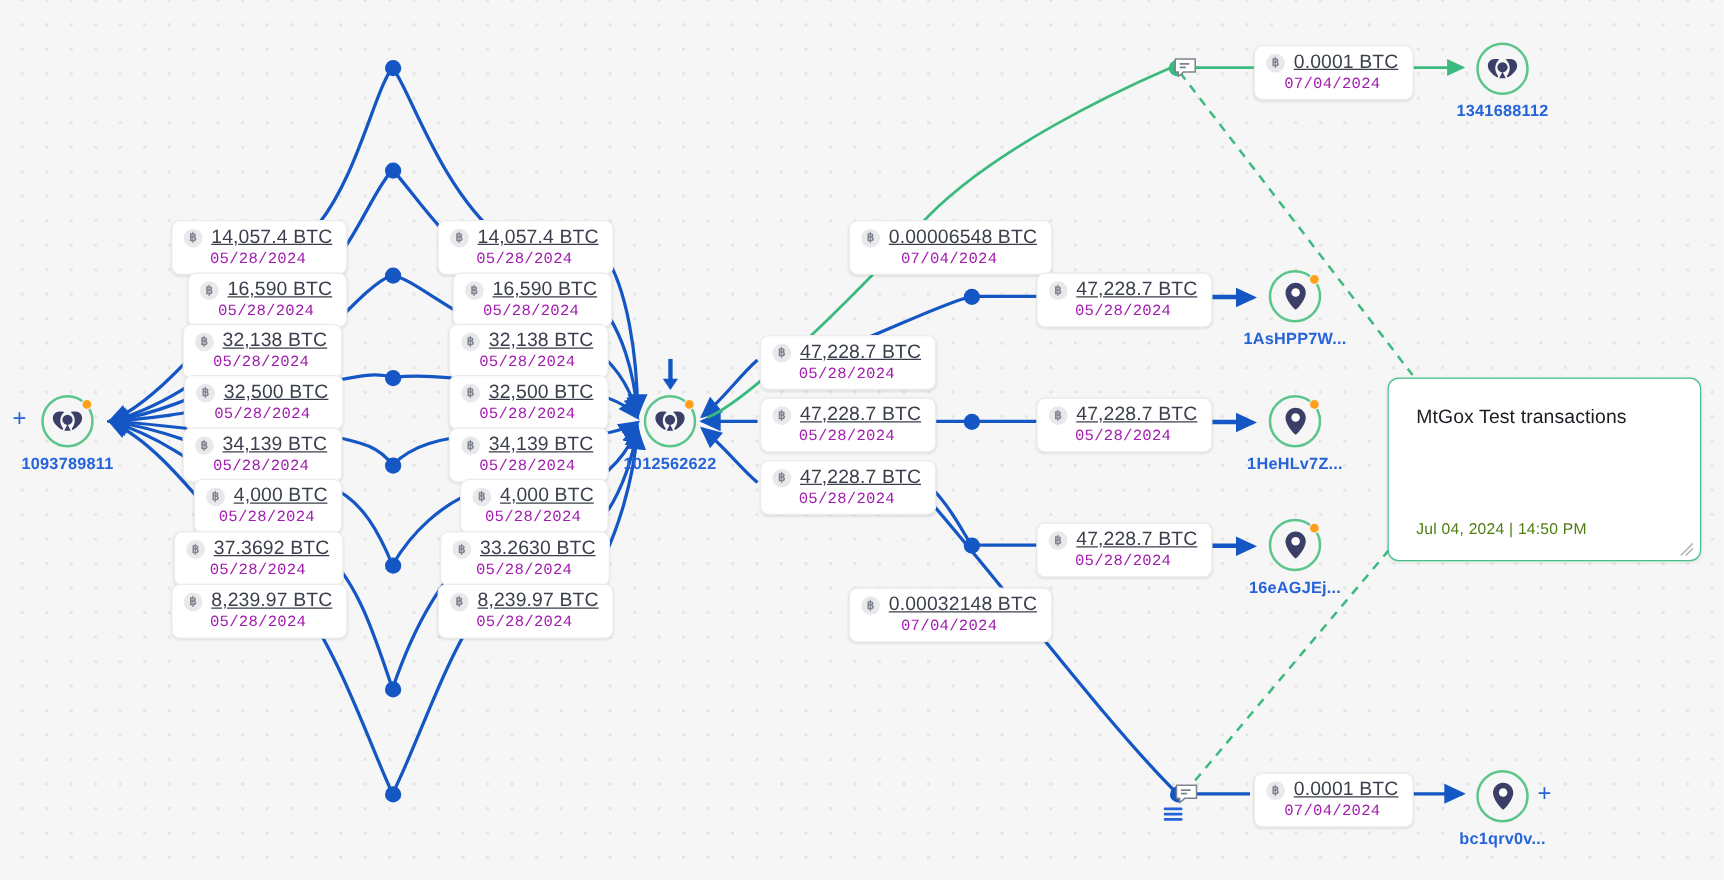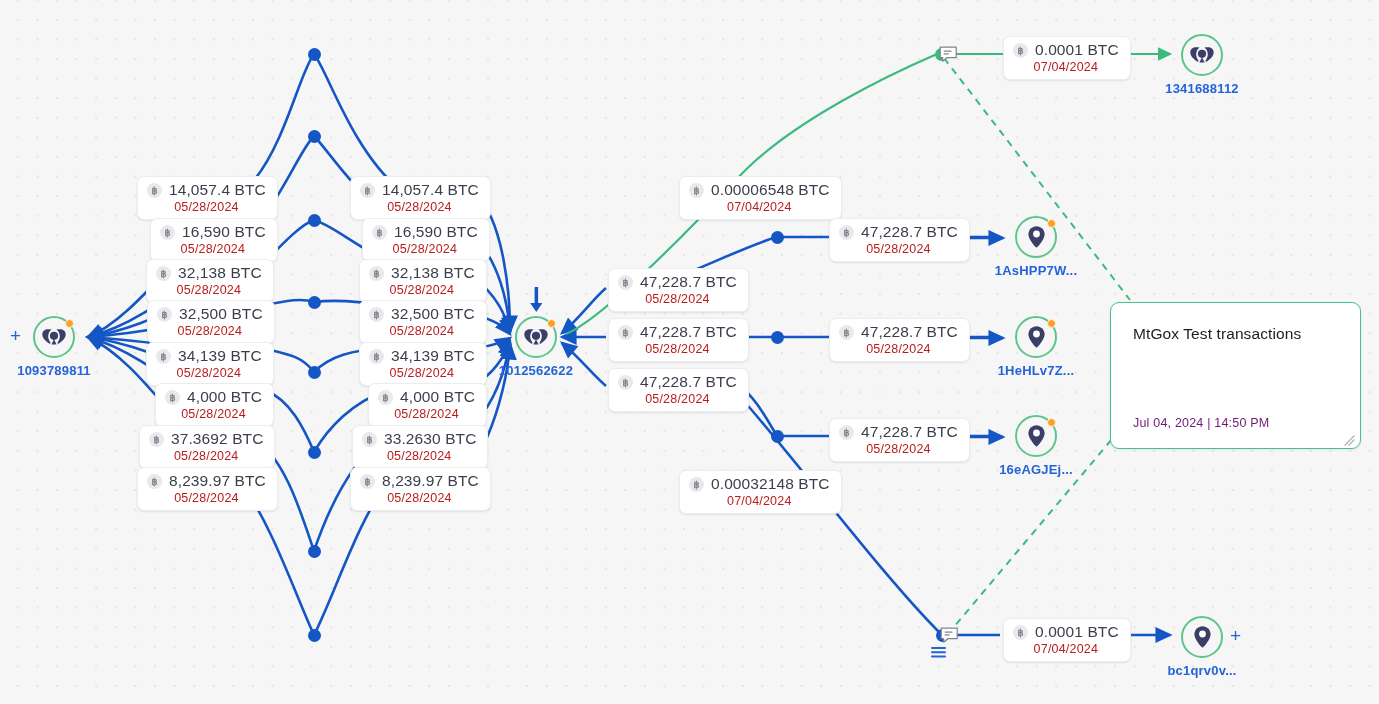--- a/index.html
+++ b/index.html
@@ -31,26 +31,27 @@
     text-align: center;
     white-space: nowrap;
   }
   .tx .line1 {
     display: flex; align-items: center; justify-content: center;
     gap: 7px;
     font-size: 15.5px;
     color: #3a3f4b;
     letter-spacing: .1px;
   }
-  .tx .amt { color: #3a3f4b; }
+  .tx .amt { color: #3a3f4b; text-decoration: underline; }
   .tx .line2 {
     font-size: 12.5px;
-    color: #b91c1c;
+    color: #a21caf;
     margin-top: 1px;
     letter-spacing: .2px;
+    font-family: Liberation Mono, monospace;
   }
   .btc-badge {
     width: 15px; height: 15px; flex: 0 0 15px;
     border-radius: 50%;
     background: #e9e9ec;
     color: #7d828c;
     font-size: 9.5px;
     line-height: 15px;
     text-align: center;
     font-weight: bold;
@@ -121,21 +122,21 @@
   .note .note-title {
     font-size: 15.5px;
     color: #1b1d22;
     padding: 22px 0 0 22px;
     letter-spacing: .1px;
   }
   .note .note-date {
     position: absolute;
     left: 22px; bottom: 18px;
     font-size: 12.5px;
-    color: #701a75;
+    color: #4d7c0f;
     letter-spacing: .2px;
   }
   .note .resize {
     position: absolute;
     right: 5px; bottom: 4px;
     width: 12px; height: 12px;
   }
 </style>
 </head>
 <body>

